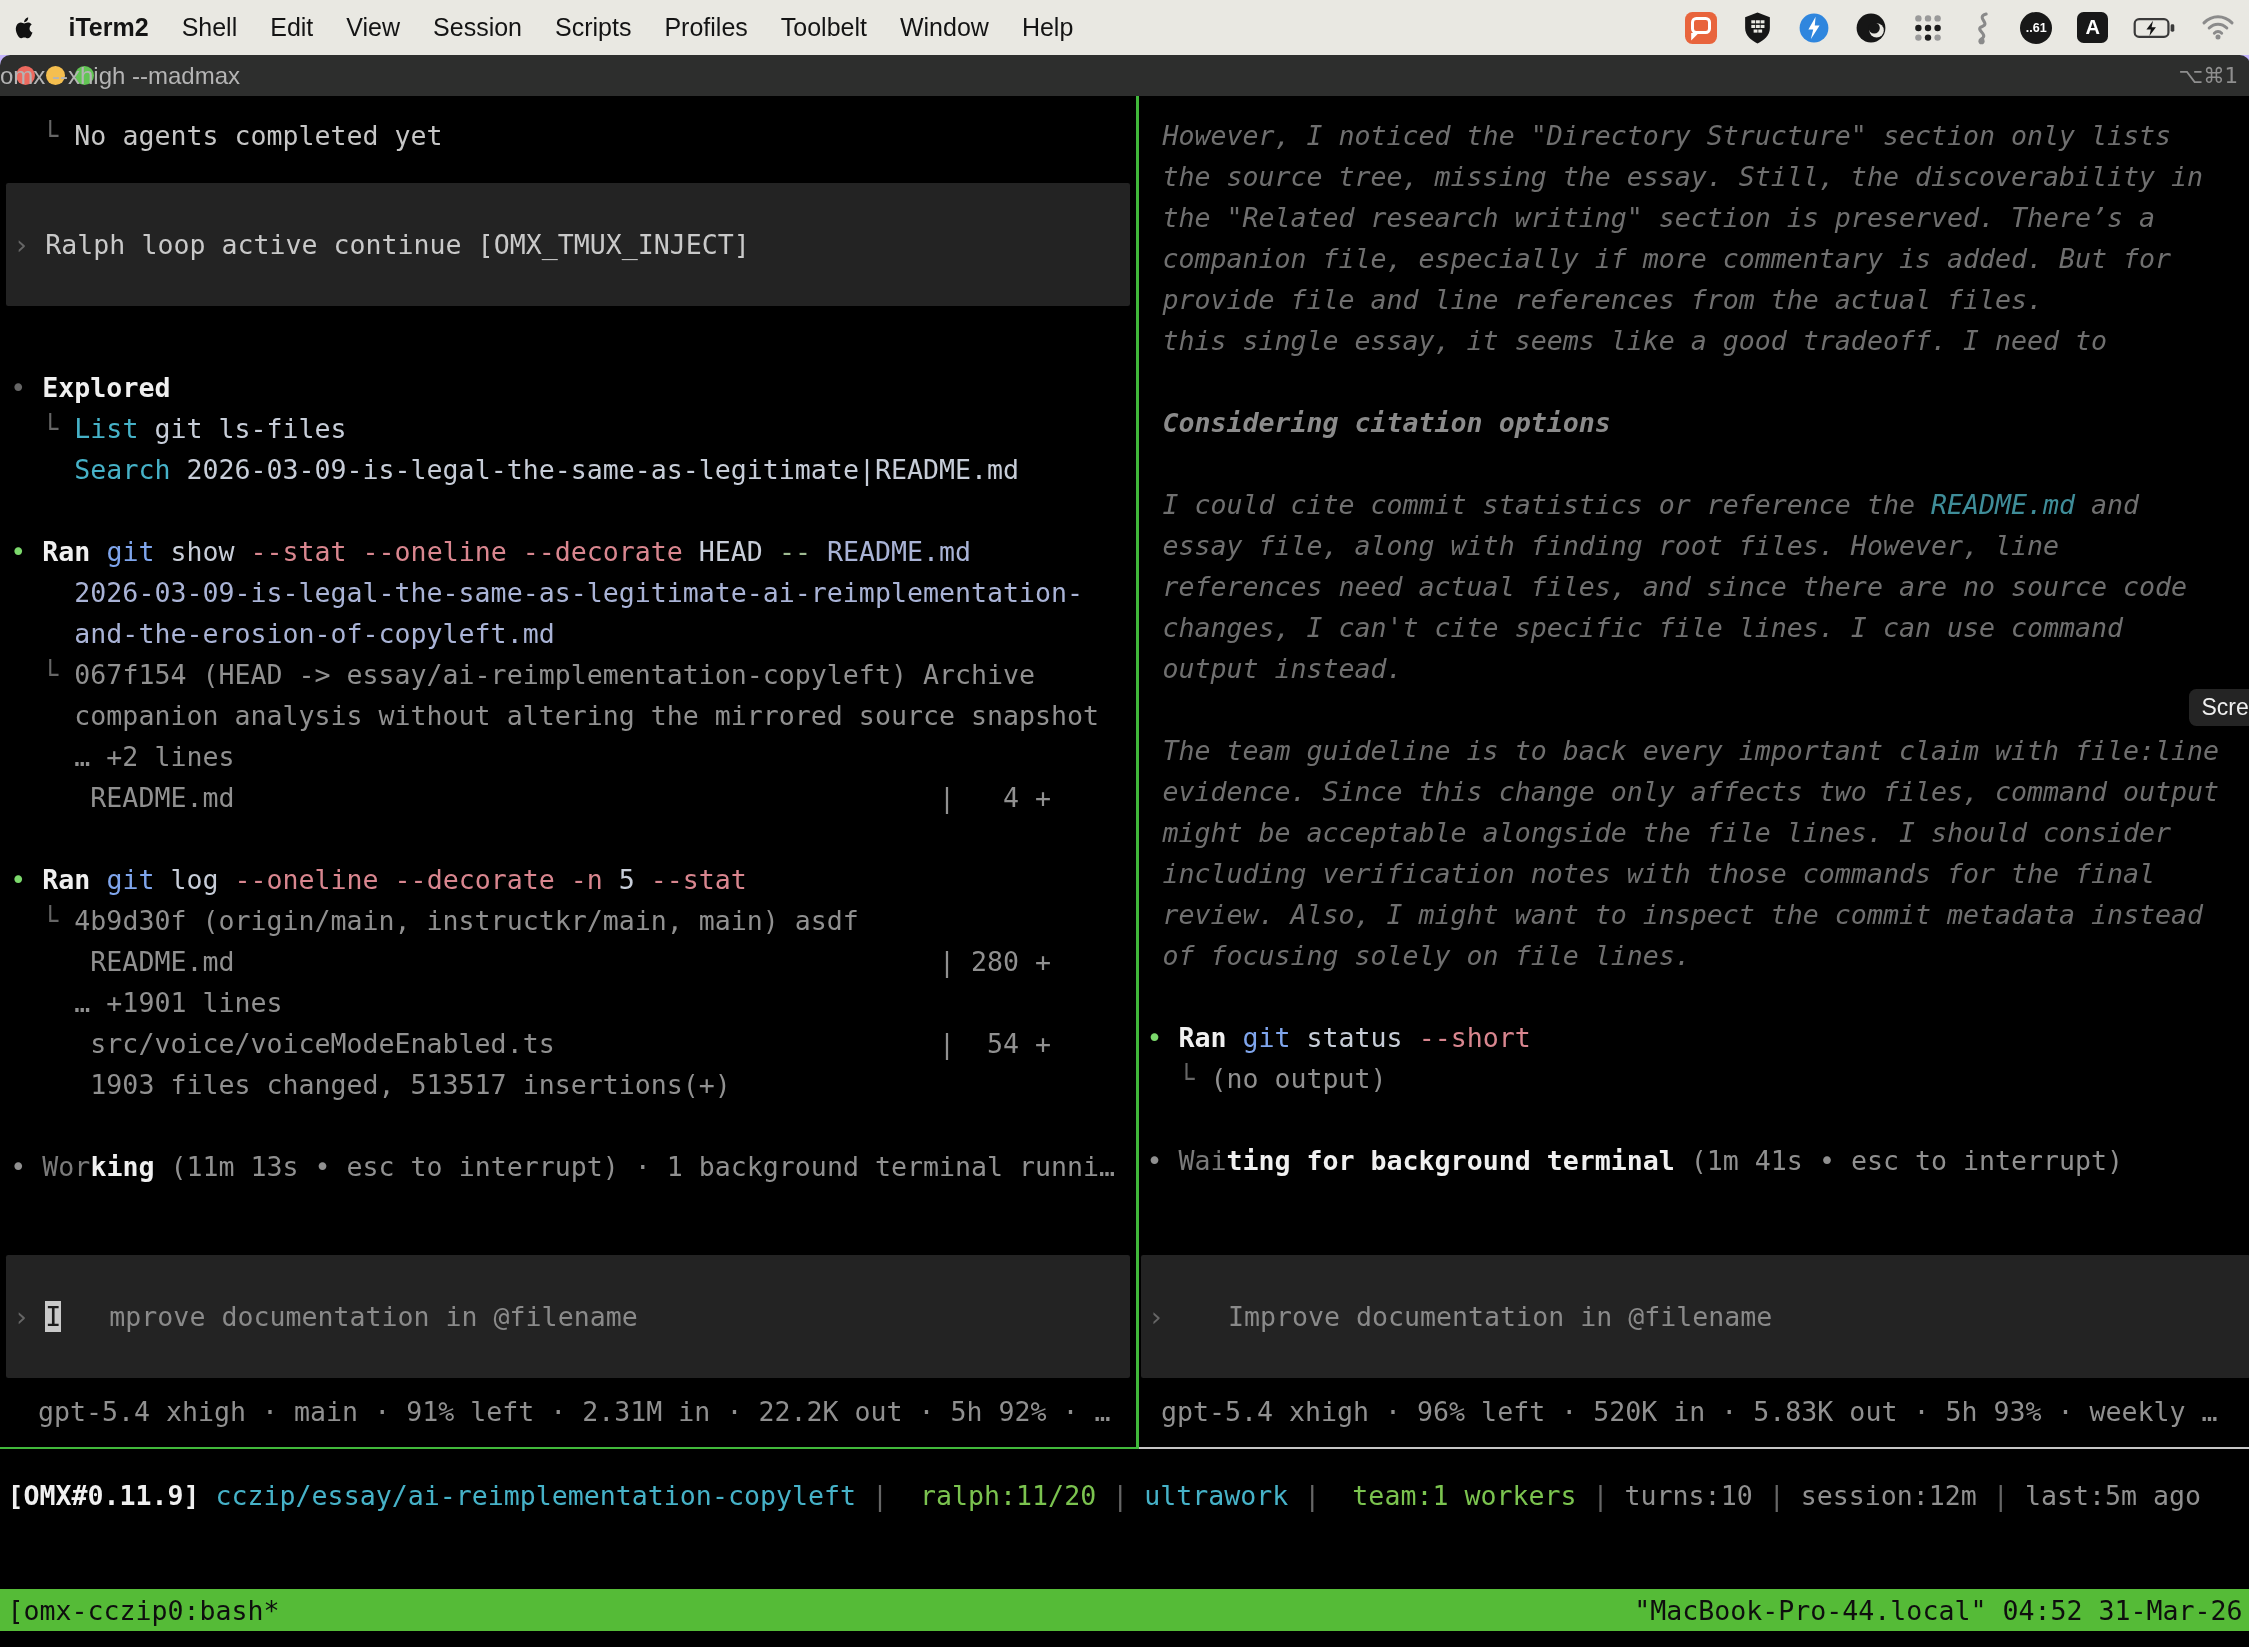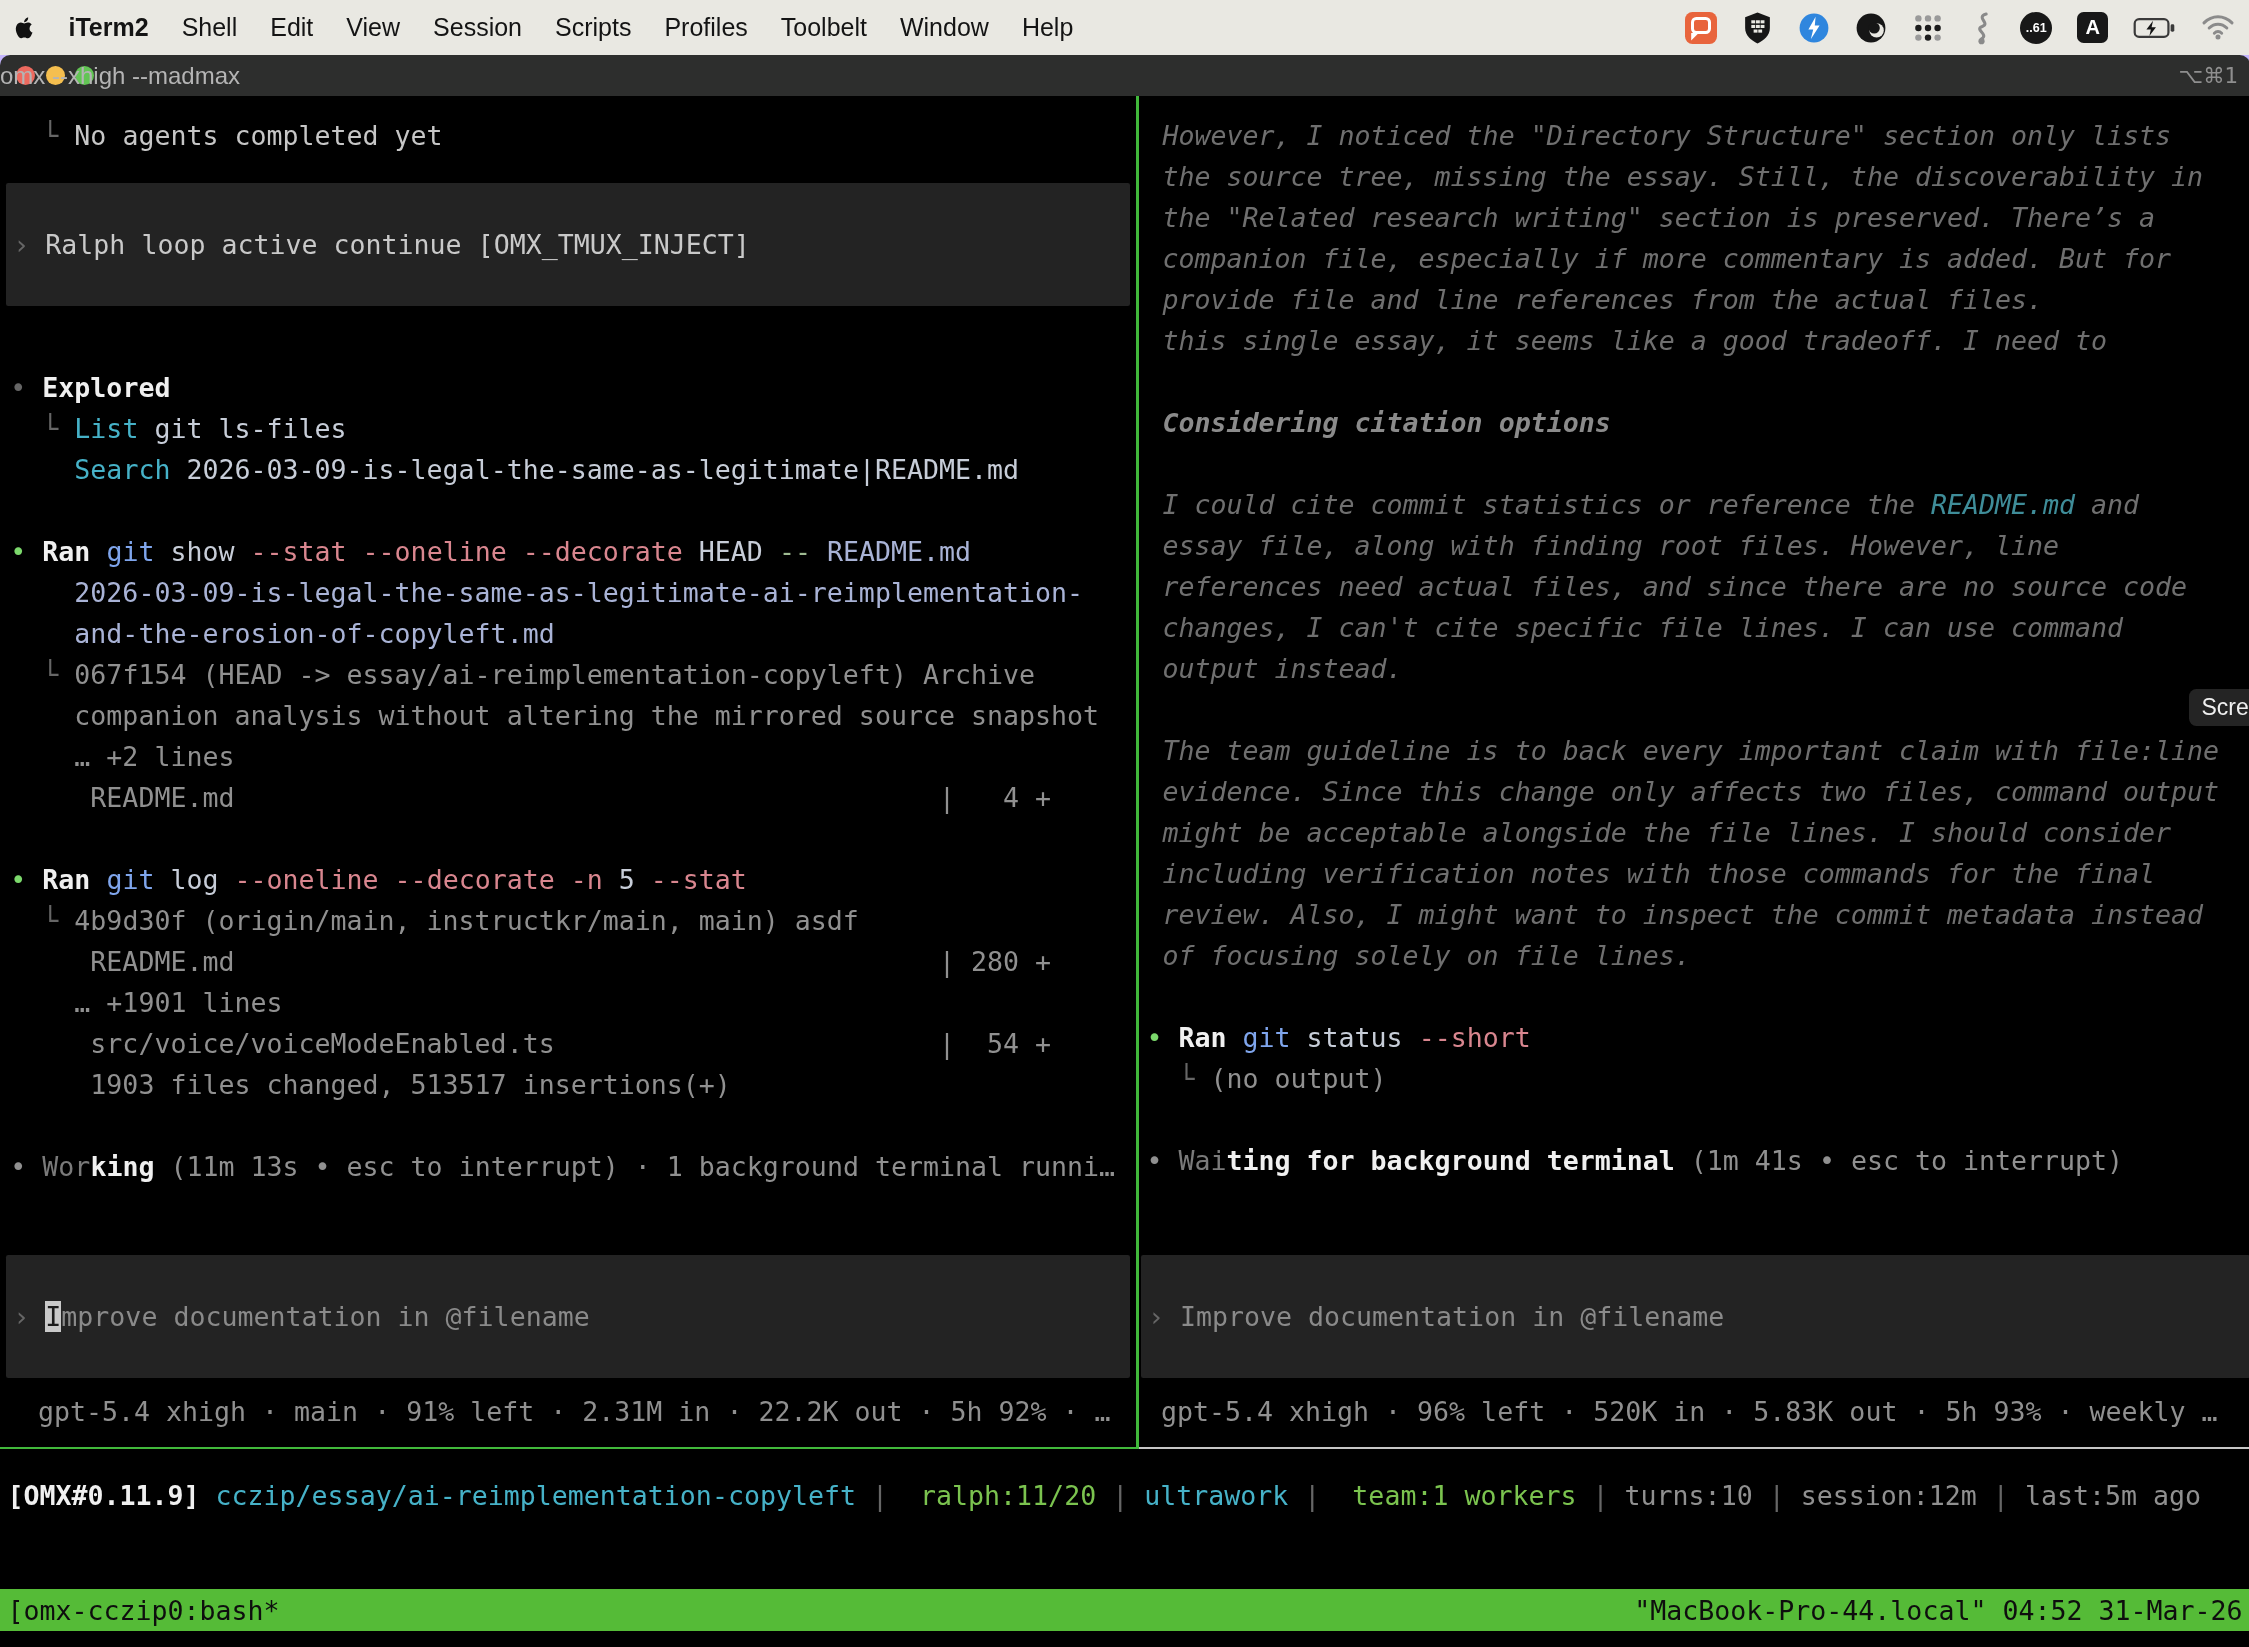--- a/index.html
+++ b/index.html
@@ -53,21 +53,21 @@
   .c-dim2{color:#7a7a7a;}
   .c-cyan{color:#46b2c8;}
   .c-tealdim{color:#3f8d99;}
   .c-green{color:#7cd96c;}
   .c-green2{color:#9fbb92;}
   .c-pink{color:#d9868f;}
   .c-blue{color:#7fa5ec;}
   .c-lavender{color:#a9b3d6;}
   .c-ital{color:#6f6f6f;}
   .c-ital2{color:#8b8b8b;}
-  .c-placeholder{color:#8a8a8a;}
+  .c-placeholder{color:#8a8a8a;padding-left:48px;}
   .c-boxfg{color:#c9c9c9;}
   .c-cursor{background:#c9c9c9;color:#1b1b1b;}
   .c-omxgreen{color:#7bc34f;margin-left:16px;}
 </style>
 </head>
 <body>
 
 <div id="screen">
 
   <div id="menubar">

